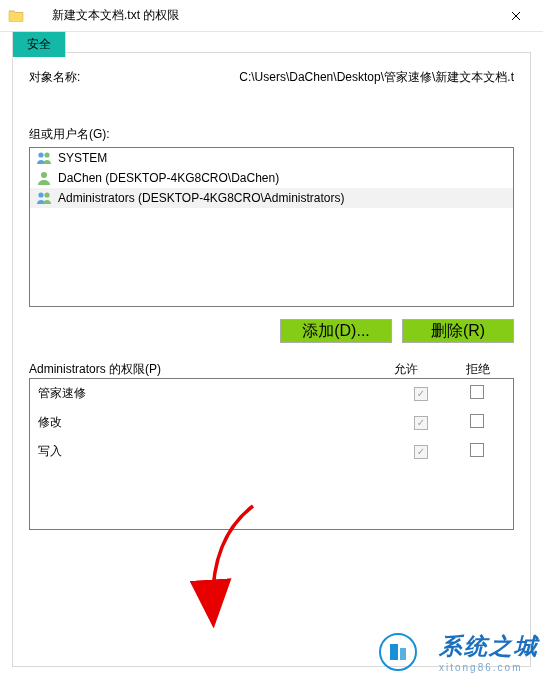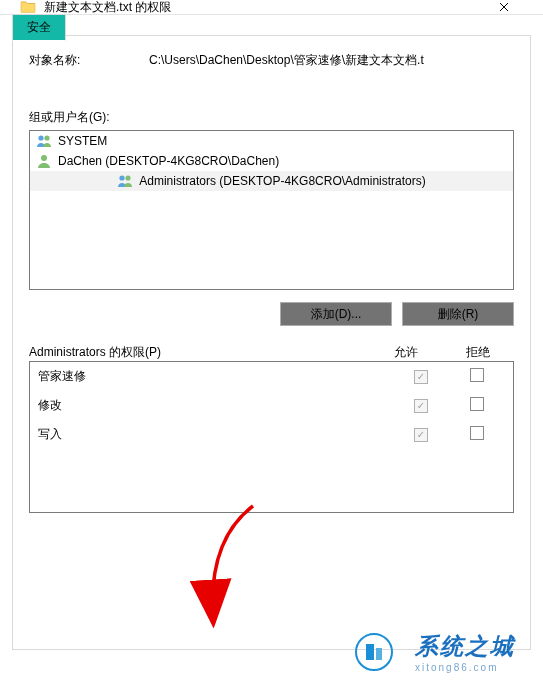--- a/index.html
+++ b/index.html
@@ -8,24 +8,25 @@
       font-size: 12px;
       background: #fff;
       position: relative;
       width: 543px;
       height: 681px;
       overflow: hidden;
     }
     .titlebar {
       display: flex;
       align-items: center;
-      height: 15px;
-      padding: 0 16px;
+      height: 32px;
+      padding: 0 4px;
       background: #fff;
       border-bottom: 1px solid #e5e5e5;
+      gap: 20px;
     }
     .titlebar .folder-icon {
       width: 16px; height: 16px;
       margin: 0 8px 0 4px;
     }
     .title-text { flex: 1; font-size: 12px; color: #000; }
     .close-btn {
       width: 46px; height: 32px;
       display: flex; align-items: center; justify-content: center;
       color: #000; font-size: 14px;
@@ -47,46 +48,46 @@
       position: absolute;
       top: -22px; left: -1px;
       background: #14b8a6;
       border: 1px solid #d9d9d9;
       border-bottom: 1px solid #fff;
       padding: 4px 14px;
       font-size: 12px;
     }
     .row-label { padding: 0 0 12px 0; display: flex; }
     .obj-label { width: 120px; }
-    .obj-path { flex: 1; white-space: nowrap; overflow: hidden; }
+    .obj-path { flex: 1; white-space: nowrap; overflow: hidden; text-align: right; }
     .grp-label { margin-top: 28px; margin-bottom: 4px; }
     .listbox {
       border: 1px solid #7a7a7a;
       height: 160px;
       overflow: auto;
       background: #fff;
     }
     .list-item {
       display: flex; align-items: center;
       padding: 2px 6px;
       gap: 6px;
       font-size: 12px;
       cursor: default;
     }
-    .list-item.selected { background: #f2f2f2; justify-content: center; }
+    .list-item.selected { background: #f2f2f2; }
     .user-icon { width: 16px; height: 16px; }
     .btn-row {
       display: flex; justify-content: flex-end; gap: 10px;
       margin: 12px 0 18px 0;
     }
     .win-btn {
       min-width: 112px; height: 24px;
-      background: #737373;
+      background: #84cc16;
       border: 1px solid #adadad;
-      font-size: 12px;
+      font-size: 16px;
       cursor: pointer;
     }
     .perm-header {
       display: flex; align-items: center;
     }
     .perm-header .lbl { flex: 1; }
     .perm-header .col { width: 72px; text-align: center; }
     .perm-box {
       border: 1px solid #7a7a7a;
       height: 152px;
@@ -111,21 +112,21 @@
       color: #a0a0a0;
     }
     .chk.allow::after { content: "✓"; font-size: 10px; line-height: 1; }
     .arrow-annotation {
       position: absolute;
       left: 178px; top: 500px;
       pointer-events: none;
     }
     .watermark {
       position: absolute;
-      right: 28px; bottom: 8px;
+      right: 4px; bottom: 8px;
       display: flex; align-items: center; gap: 22px;
       pointer-events: none;
     }
     .watermark-text { font-size: 23px; font-weight: 700; color: #1a6fbf; letter-spacing: 2px; font-style: italic; }
     .watermark-sub { font-size: 10px; color: #7aa7cf; letter-spacing: 2px; }
     .perm-box::-webkit-scrollbar { width: 17px; }
     .perm-box::-webkit-scrollbar-track { background: #f0f0f0; }
     .perm-box::-webkit-scrollbar-thumb { background: #cdcdcd; border: 1px solid #a6a6a6; }
   </style>
 </head>

